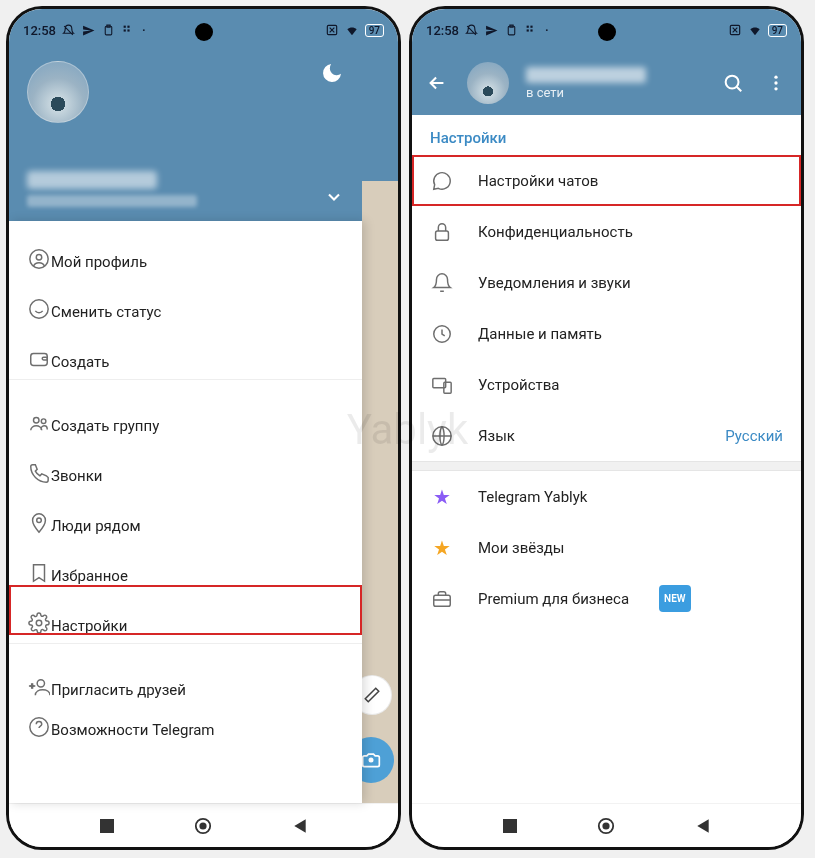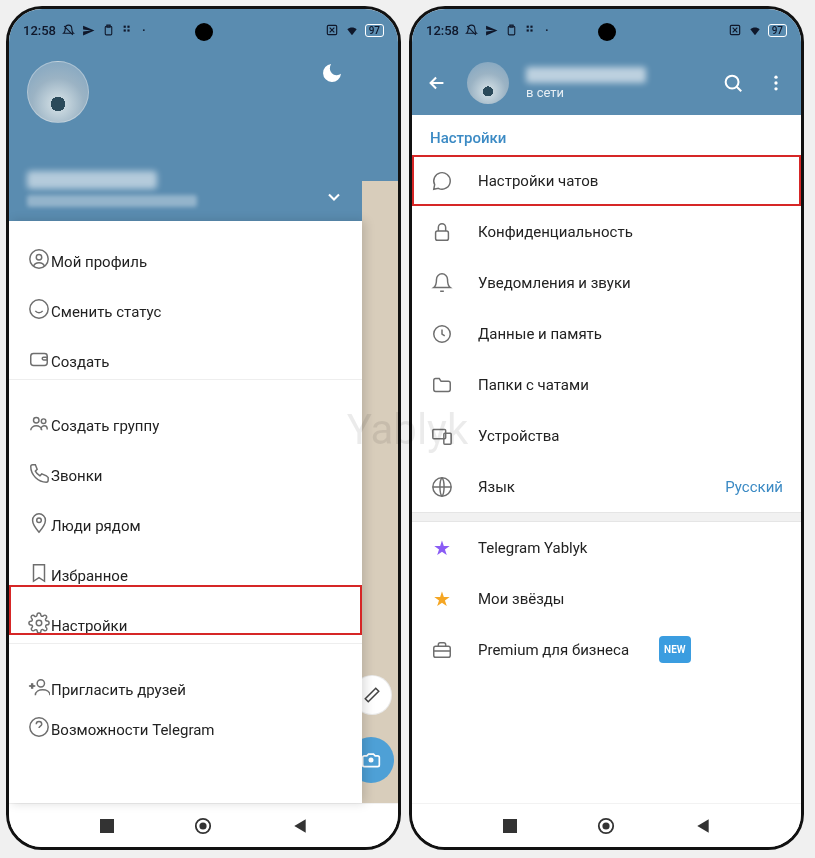--- a/index.html
+++ b/index.html
@@ -513,28 +513,20 @@
           <svg width="22" height="22" viewBox="0 0 24 24" fill="none" stroke="currentColor" stroke-width="1.6">
             <circle cx="12" cy="12" r="9"></circle>
             <path d="M12 7v5l3 2"></path>
           </svg>
         </span>
       <span class="label">Данные и память</span>
     </div>
     <div class="settings-item">
       <span class="menu-icon">
           <svg width="22" height="22" viewBox="0 0 24 24" fill="none" stroke="currentColor" stroke-width="1.6">
-            <path d="M3 7a2 2 0 012-2h4l2 3h8a2 2 0 012 2v7a2 2 0 01-2 2H5a2 2 0 01-2-2V7z"></path>
-          </svg>
-        </span>
-      <span class="label">Папки с чатами</span>
-    </div>
-    <div class="settings-item">
-      <span class="menu-icon">
-          <svg width="22" height="22" viewBox="0 0 24 24" fill="none" stroke="currentColor" stroke-width="1.6">
             <rect x="2" y="5" width="14" height="10" rx="1"></rect>
             <rect x="14" y="9" width="8" height="12" rx="1"></rect>
           </svg>
         </span>
       <span class="label">Устройства</span>
     </div>
     <div class="settings-item">
       <span class="menu-icon">
           <svg width="22" height="22" viewBox="0 0 24 24" fill="none" stroke="currentColor" stroke-width="1.6">
             <circle cx="12" cy="12" r="10"></circle>

